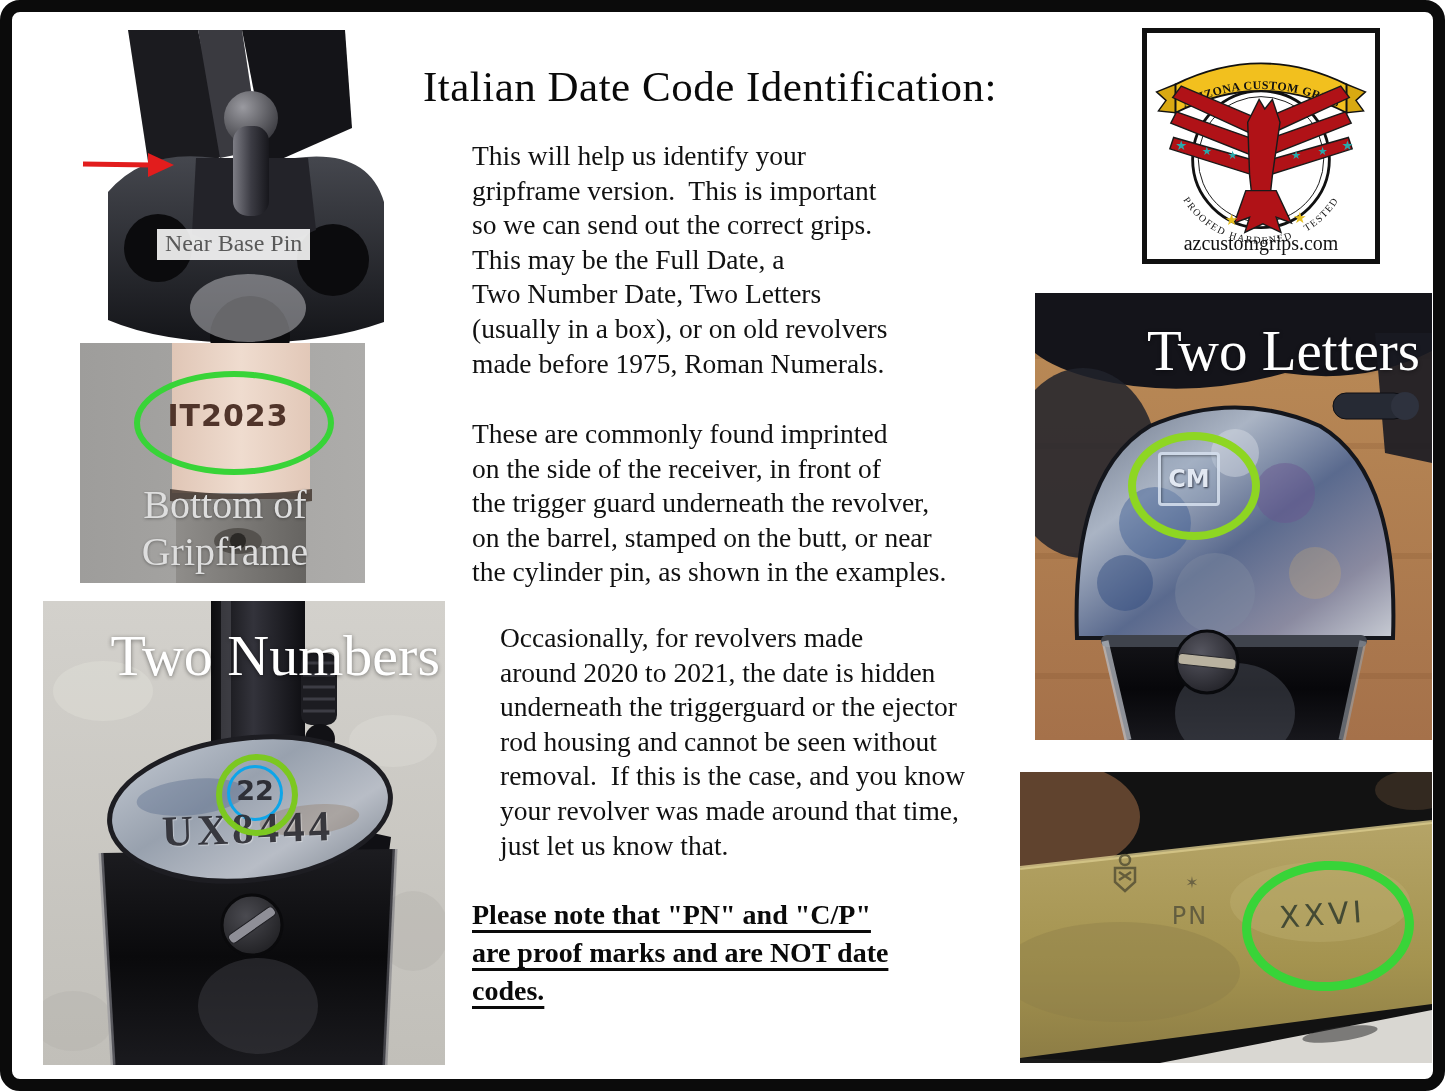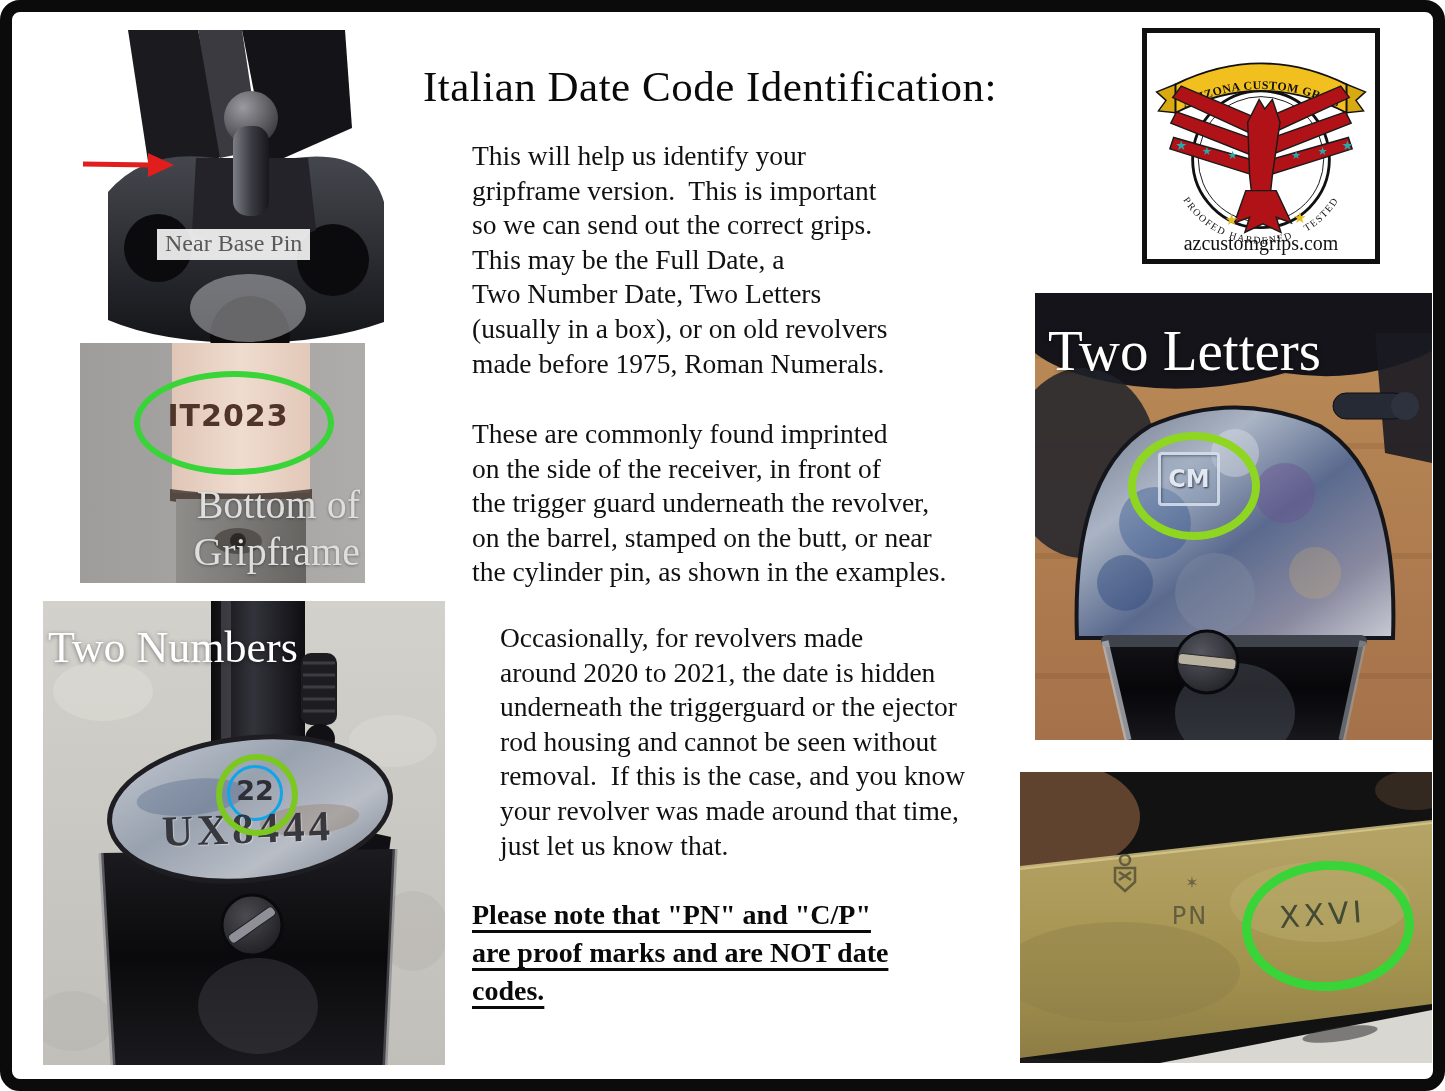--- a/index.html
+++ b/index.html
@@ -8,21 +8,21 @@
   .frame{position:absolute;inset:0;border:12px solid #0b0b0b;border-radius:20px;
          pointer-events:none;z-index:60;}
   .pre{white-space:pre-wrap;}
   .photo{position:absolute;overflow:hidden;z-index:1;}
   .photo svg{display:block;width:100%;height:100%;}
   .overlay{position:absolute;z-index:10;}
   .page-title{font-size:43px;color:#0a0a0a;text-align:center;letter-spacing:.5px;}
   .body-text{font-size:27.5px;line-height:34.6px;color:#111;}
   .note-text{font-size:28px;line-height:38px;font-weight:bold;color:#0a0a0a;
              text-decoration:underline;text-decoration-thickness:3px;text-underline-offset:6px;}
-  .photo-label{color:#fff;text-align:left;text-shadow:0 1px 4px rgba(0,0,0,.45);}
+  .photo-label{color:#fff;text-align:right;text-shadow:0 1px 4px rgba(0,0,0,.45);}
   .green-ellipse{position:absolute;border-radius:50%;z-index:12;background:transparent;}
   .nbp-label{background:rgba(255,255,255,.88);color:#595959;font-size:24px;
              padding:1px 8px 3px 8px;}
   .stamp{font-family:"DejaVu Sans",sans-serif;}
   .caption-light{color:#dedede;font-size:40px;line-height:47px;text-align:center;
                  text-shadow:0 1px 3px rgba(0,0,0,.35);}
   .serial{font-weight:bold;text-align:center;}
   .cm-box{border:3px solid rgba(215,224,238,.85);background:rgba(150,168,192,.32);
           display:flex;align-items:center;justify-content:center;border-radius:4px;
           box-shadow:inset 1px 1px 3px rgba(0,0,0,.4);}
@@ -92,21 +92,21 @@
       <rect x="92" y="0" width="138" height="150" fill="url(#gripCream)"></rect>
       <path d="M90,146 Q160,156 232,146 L232,158 Q160,168 90,158 Z" fill="#3f322b" opacity=".8"></path>
       <rect x="96" y="156" width="130" height="84" fill="url(#gripMetal)"></rect>
       <ellipse cx="158" cy="198" rx="24" ry="13" fill="#55524e"></ellipse>
       <circle cx="158" cy="198" r="8" fill="#2b2926"></circle>
     </svg>
   </div>
   <div class="overlay stamp" style="left:138px;top:398px;width:180px;text-align:center;
        font-size:30px;font-weight:600;color:#50342a;letter-spacing:1px;">IT2023</div>
   <div class="green-ellipse" style="left:134px;top:371px;width:188px;height:92px;border:6px solid #38d438;"></div>
-  <div class="overlay caption-light pre" style="left:90px;top:481px;width:270px;text-align:right;">Bottom of
+  <div class="overlay caption-light pre" style="left:90px;top:481px;width:270px;">Bottom of
 Gripframe</div>
 
   <div class="photo" style="left:43px;top:601px;width:402px;height:464px;">
     <svg viewBox="0 0 402 464">
       <defs>
         <linearGradient id="concrete" x1="0" y1="0" x2="0" y2="1">
           <stop offset="0" stop-color="#d3d1cc"></stop>
             <stop offset="1" stop-color="#c1bfb9"></stop>
         </linearGradient>
         <linearGradient id="barrel3" x1="0" y1="0" x2="1" y2="0">
@@ -155,21 +155,21 @@
       <ellipse cx="215" cy="405" rx="60" ry="48" fill="#3c3c42" opacity=".5"></ellipse>
       <g transform="rotate(-6 207 208)">
         <ellipse cx="207" cy="208" rx="141" ry="71" fill="url(#steel3)" stroke="#1d1d22" stroke-width="5"></ellipse>
         <ellipse cx="150" cy="190" rx="55" ry="18" fill="#40557e" opacity=".3"></ellipse>
         <ellipse cx="265" cy="225" rx="50" ry="15" fill="#8a6d4e" opacity=".3"></ellipse>
       </g>
       <circle cx="209" cy="324" r="30" fill="url(#screw3)" stroke="#0a0a0c" stroke-width="3"></circle>
       <rect x="182" y="319" width="54" height="10" rx="4" transform="rotate(-35 209 324)" fill="#8f8f97" stroke="#1c1c20"></rect>
     </svg>
   </div>
-  <div class="overlay photo-label" style="left:48px;top:622px;width:392px;font-size:44px;">Two Numbers</div>
+  <div class="overlay photo-label" style="left:48px;top:622px;width:392px;font-size:58px;">Two Numbers</div>
   <div class="overlay" style="left:227px;top:765px;width:50px;height:50px;border:3px solid #0ea5e9;
        border-radius:50%;text-align:center;line-height:46px;font-size:27px;font-weight:bold;
        color:#2e2f36;font-family:'DejaVu Sans',sans-serif;">22</div>
   <div class="green-ellipse" style="left:216px;top:754px;width:70px;height:70px;border:6px solid #7cc820;"></div>
   <div class="overlay serial" style="left:118px;top:804px;width:260px;font-size:43px;
        color:rgba(35,35,42,.88);letter-spacing:4px;transform:rotate(-2deg);
        text-shadow:1px 1px 1px rgba(255,255,255,.4);">UX8444</div>
 
   <div class="overlay page-title" style="left:385px;top:62px;width:650px;">Italian Date Code Identification:</div>
   <div class="overlay body-text pre" style="left:472px;top:139px;width:575px;">This will help us identify your

